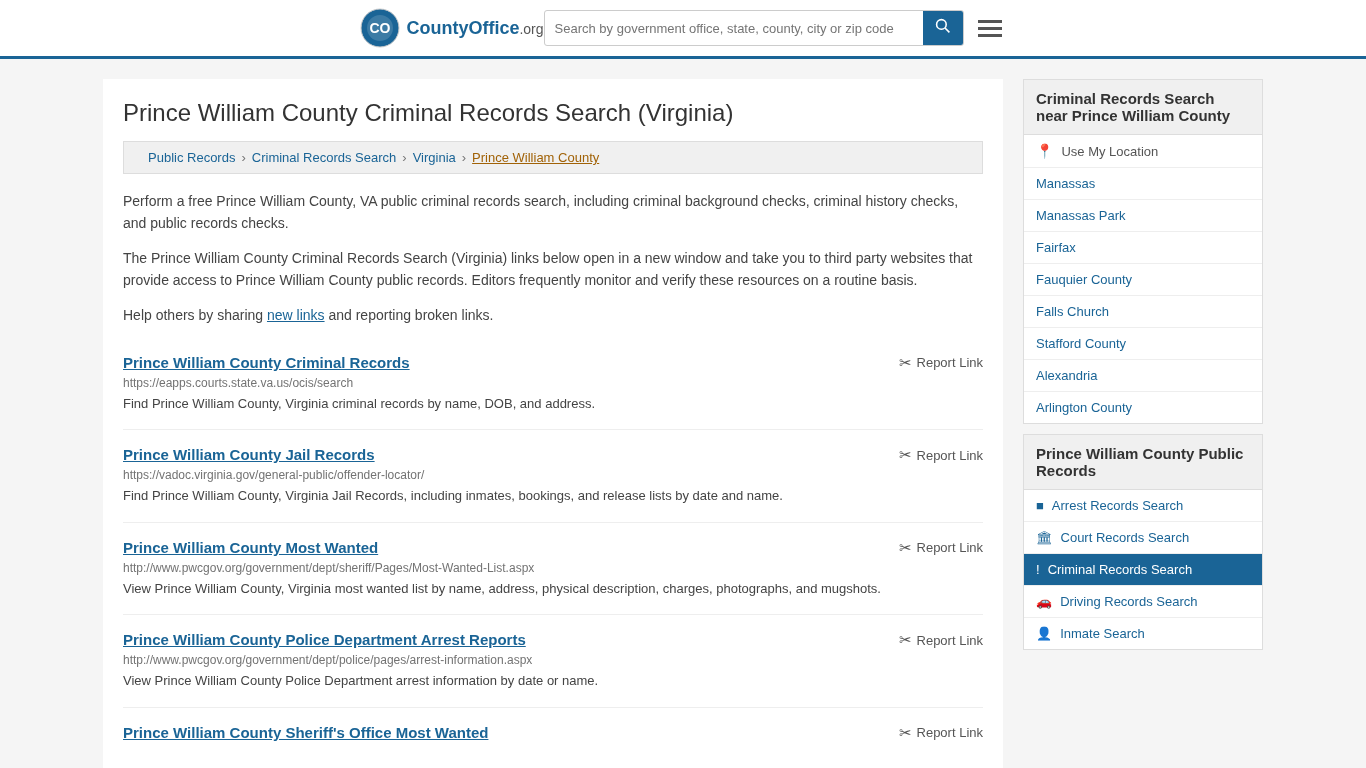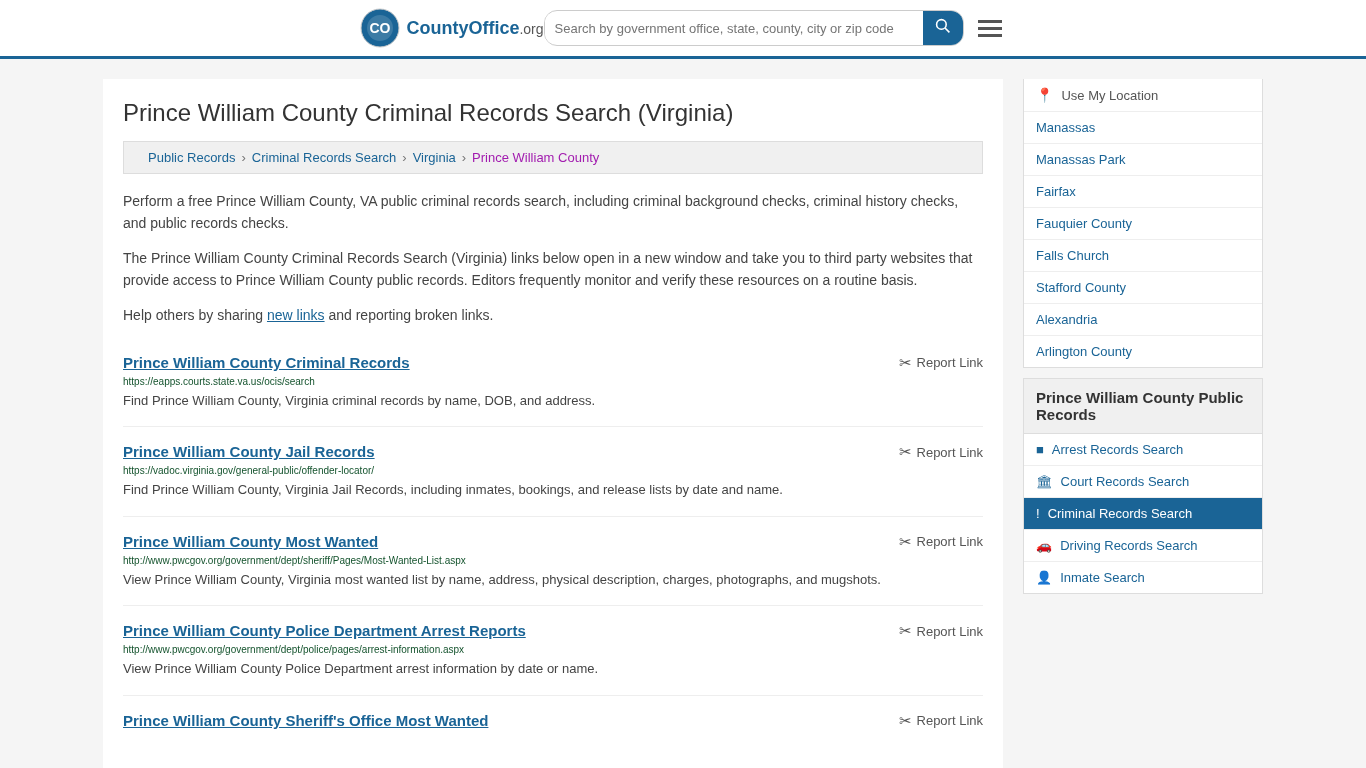--- a/index.html
+++ b/index.html
@@ -25,21 +25,21 @@
     }
     .header-right {
       display: flex;
       align-items: center;
       gap: 10px;
     }
     .search-bar {
       display: flex;
       align-items: center;
       border: 1px solid #ccc;
-      border-radius: 13px;
+      border-radius: 3px;
       overflow: hidden;
       width: 420px;
     }
     .search-bar input {
       border: none;
       outline: none;
       padding: 7px 10px;
       font-size: 13px;
       width: 100%;
       color: #999;
@@ -105,21 +105,21 @@
       margin-bottom: 16px;
       display: flex;
       gap: 4px;
       flex-wrap: wrap;
     }
     .breadcrumb a {
       color: #1a6496;
       text-decoration: none;
     }
     .breadcrumb .sep { color: #777; margin: 0 2px; }
-    .breadcrumb .current { color: #a21caf; }
+    .breadcrumb .current { color: #a16207; text-decoration: underline; }
 
     
     .description { font-size: 14px; color: #444; line-height: 1.6; margin-bottom: 12px; }
     .description a { color: #1a6496; }
 
     
     .result-item {
       border-bottom: 1px solid #eee;
       padding: 16px 0;
     }
@@ -142,21 +142,21 @@
       align-items: center;
       gap: 5px;
       font-size: 13px;
       color: #555;
       cursor: pointer;
       white-space: nowrap;
       flex-shrink: 0;
       margin-left: 10px;
     }
     .report-icon { font-size: 15px; }
-    .result-url { color: #14532d; font-size: 10px; margin-bottom: 4px; }
+    .result-url { color: #737373; font-size: 12px; margin-bottom: 4px; }
     .result-desc { font-size: 13px; color: #444; line-height: 1.5; }
 
     
     .sidebar-section {
       background: #fff;
       margin-bottom: 10px;
     }
     .sidebar-title {
       background: #f0f0f0;
       border: 1px solid #ddd;
@@ -321,20 +321,23 @@
         </span>
       </div>
 
     </div>
       </div>
   </main>
 
   <aside class="sidebar">
 
     <div class="sidebar-section">
+      <div class="sidebar-title">
+        <span>Criminal Records Search near Prince William County</span>
+      </div>
       <ul class="sidebar-list" id="nearby-list">
       <li class="use-location">
             <a href="#">
               <span class="pin-icon">📍</span>
               <span>Use My Location</span>
             </a>
           </li>
           <li>
             <a href="#">Manassas</a>
           </li>

